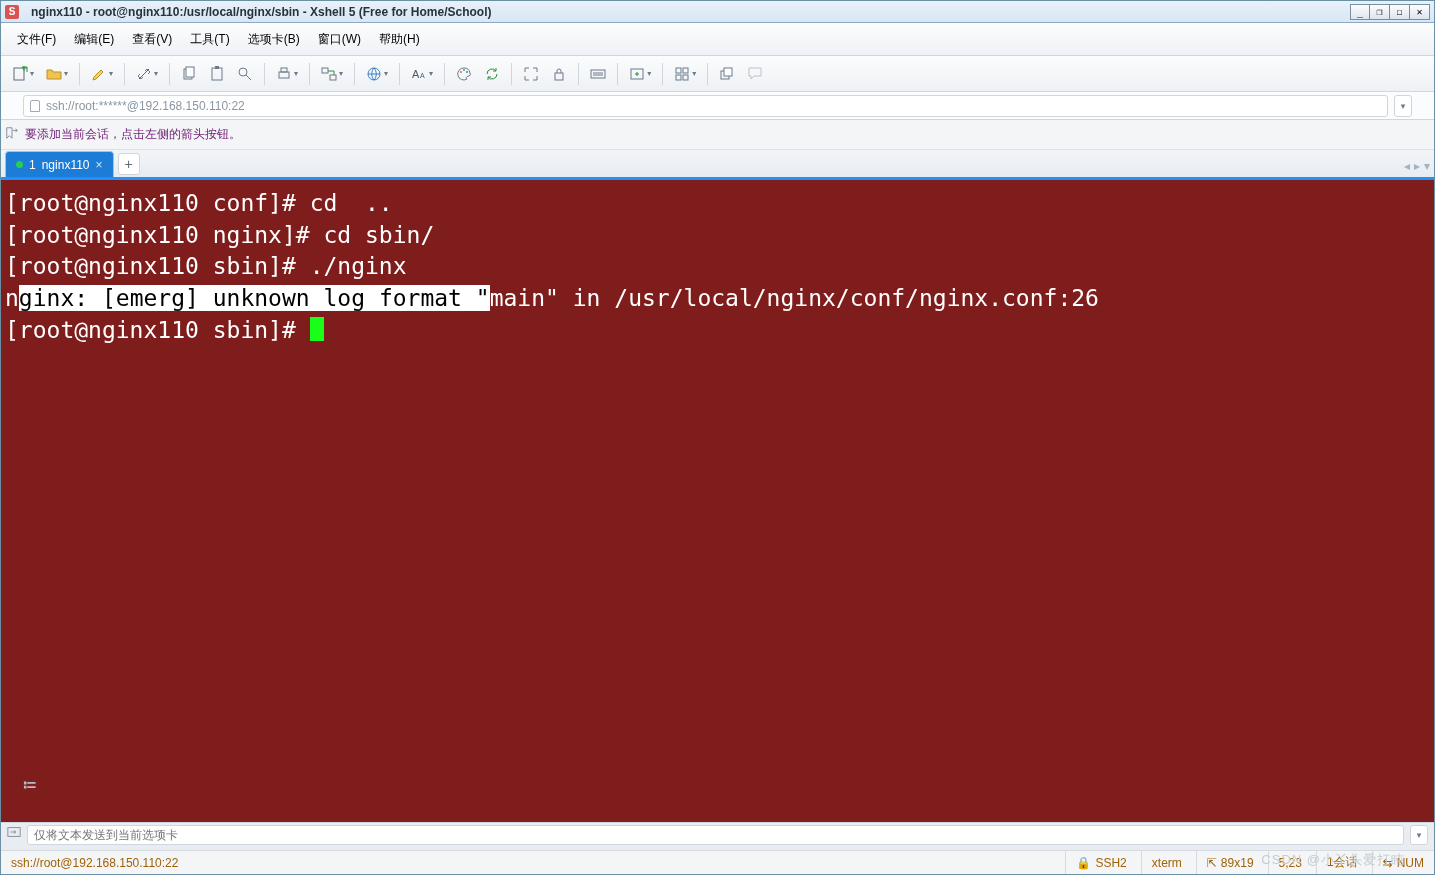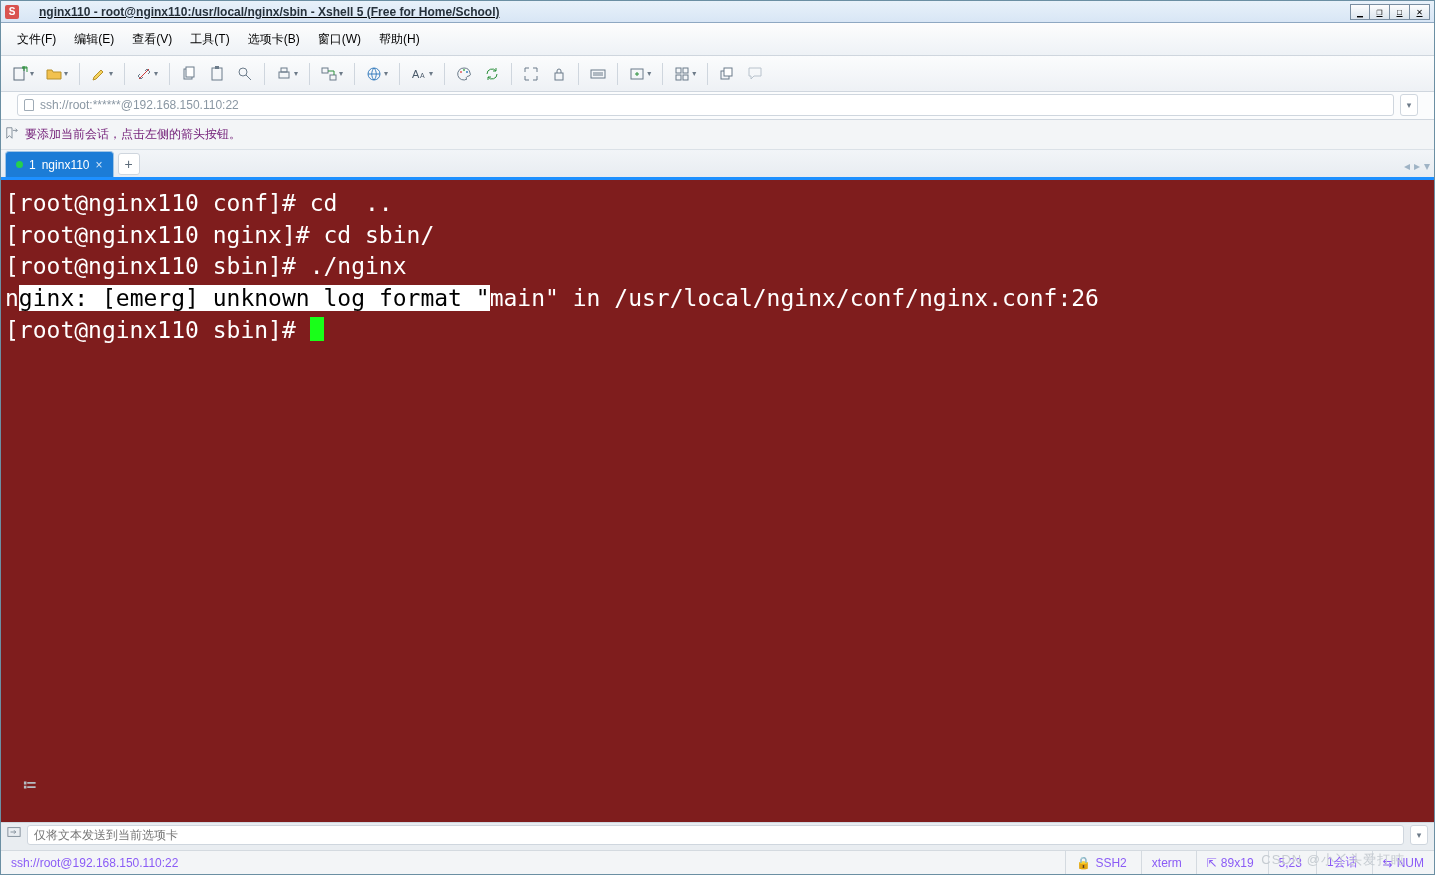--- a/index.html
+++ b/index.html
@@ -7,21 +7,21 @@
     width: 1435px; height: 875px;
     font-family: "Microsoft YaHei", "Segoe UI", Tahoma, sans-serif;
     font-size: 12px; background: #fff; overflow: hidden;
     display: flex; flex-direction: column;
     border: 1px solid #6b8fa3;
   }
   
   .titlebar {
     height: 22px; display: flex; align-items: center;
     background: linear-gradient(#e8f1fa, #d8e6f5);
-    border-bottom: 1px solid #8fa8c2; padding: 0 4px; gap: 20px; text-decoration: underline;
+    border-bottom: 1px solid #8fa8c2; padding: 0 4px; gap: 12px;
   }
   .titlebar .app-icon {
     width: 14px; height: 14px; background: #d9534f; border-radius: 2px;
     position: relative; flex: none;
   }
   .titlebar .app-icon::after{
     content:"S"; color:#fff; font:bold 10px/14px sans-serif;
     position:absolute; inset:0; text-align:center;
   }
   .titlebar .title { flex: 1; font-weight: bold; color: #27323c; }
@@ -50,22 +50,22 @@
     min-width: 26px; height: 26px; padding: 0 4px;
     display: inline-flex; align-items: center; justify-content: center;
     border: 1px solid transparent; border-radius: 3px; cursor: pointer;
     color:#4a5a6a;
   }
   .tbtn svg { width: 16px; height: 16px; }
   .tbtn .dd { margin-left: 2px; font-size: 8px; color:#6c7a88; }
   .tsep { width: 1px; height: 22px; background: #cfd6de; margin: 0 4px; }
   
   .addressbar {
-    height: 28px; display: flex; align-items: flex-start; gap: 6px;
-    padding: 2px 16px; border-bottom: 1px solid #cfd6de;
+    height: 28px; display: flex; align-items: center; gap: 6px;
+    padding: 2px 22px; border-bottom: 1px solid #cfd6de;
     background: #fbfcfd;
   }
   .addressbar .box {
     flex: 1; height: 22px; border: 1px solid #cfd6de; border-radius: 3px;
     background: #fff; display: flex; align-items: center; gap:6px;
     padding: 0 6px; color: #8a97a3;
   }
   .addressbar .lock {
     width:10px;height:12px;border:1px solid #9fabb6;border-radius:2px 2px 0 0;
     position:relative; flex:none;
@@ -133,21 +133,21 @@
     flex:1; height:20px; border:1px solid #cfd6de; border-radius:3px;
     background:#fff; padding:0 6px; font-size:12px; color:#8a97a3;
   }
   .cmdbar .dd-btn{
     width:18px;height:20px;border:1px solid #cfd6de;border-radius:3px;background:#fff;
     display:flex;align-items:center;justify-content:center;font-size:9px;color:#6c7a88;cursor:pointer;
   }
   
   .statusbar {
     height: 24px; display: flex; align-items: center; gap: 14px;
-    padding: 0 10px; background: #f3f5f7; color: #8b5cf6;
+    padding: 0 10px; background: #f3f5f7; color: #a16207;
     border-top: 1px solid #d4dae0; font-size: 12px;
   }
   .statusbar .spacer { flex:1; }
   .statusbar .cell { display:flex; align-items:center; gap:4px; border-left:1px solid #d4dae0; padding-left:10px; height:100%; }
   .statusbar .cell:first-of-type{border-left:none;padding-left:0;}
   .watermark{
     position:fixed; right:30px; bottom:6px; color:#c6ccd2; font-size:13px;
     pointer-events:none; letter-spacing:1px;
   }
 </style>

